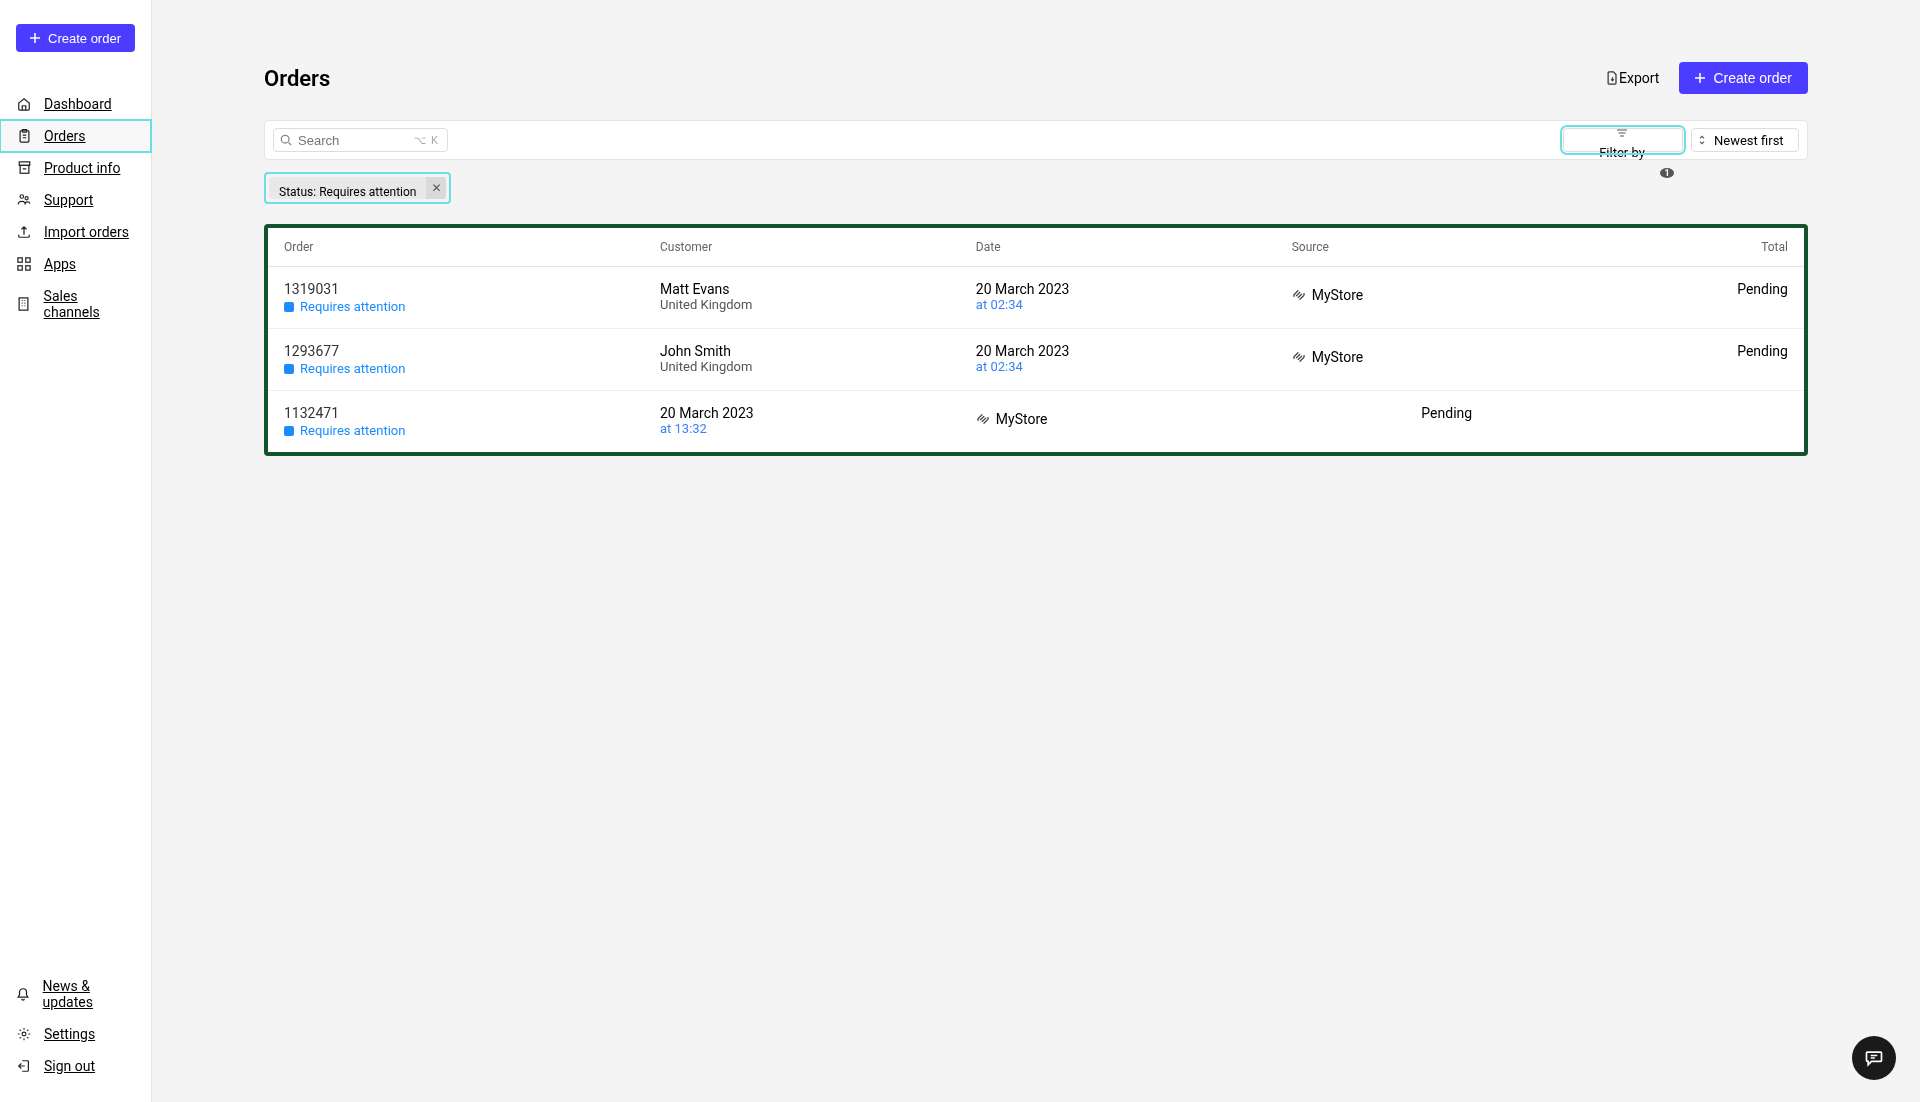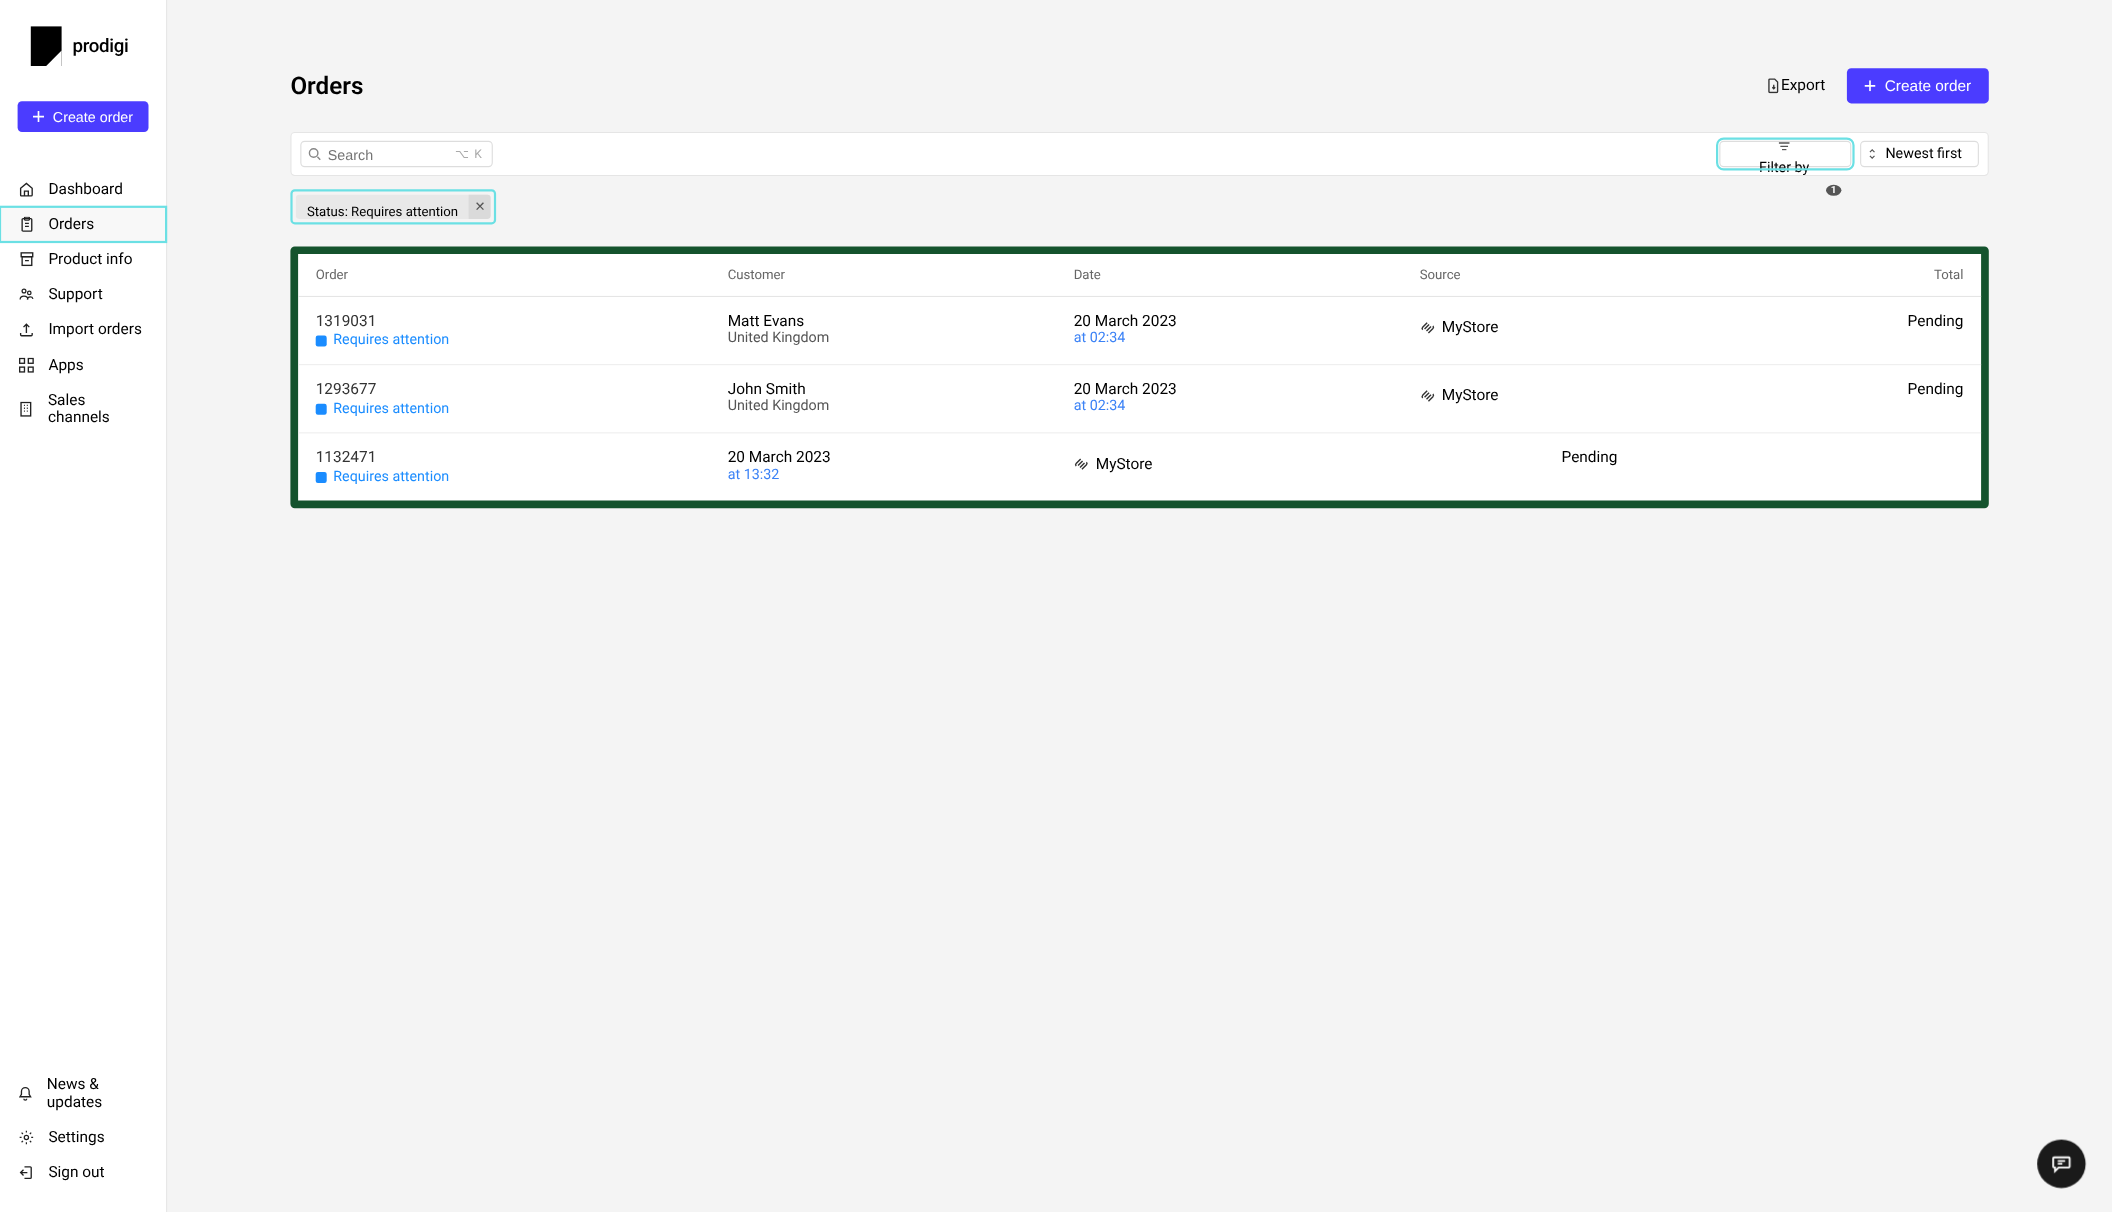--- a/index.html
+++ b/index.html
@@ -74,20 +74,21 @@
     flex: 1;
   }
   .nav-item {
     display: flex;
     align-items: center;
     gap: 12px;
     padding: 8px 16px;
     font-size: 14px;
     cursor: pointer;
     color: #000;
+    text-decoration: underline;
   }
   .nav-item .icon {
     width: 16px;
     display: flex;
     align-items: center;
     justify-content: center;
   }
   .nav-item.active {
     outline: 2px solid #6be0e4;
     outline-offset: -1px;
@@ -238,21 +239,21 @@
     display: flex;
     align-items: center;
     justify-content: center;
     font-size: 12px;
     cursor: pointer;
     border-radius: 0 3px 3px 0;
     color: #555;
   }
   .orders-table {
     background: #fff;
-    border: 7px solid #14532d;
+    border: 4px solid #14532d;
     border-radius: 4px;
   }
   .orders-header {
     display: flex;
     padding: 12px 16px;
     border-bottom: 1px solid #e5e5e5;
     font-size: 12px;
     color: #666;
   }
   .col-order { width: 25%; }
@@ -318,24 +319,20 @@
     cursor: pointer;
     color: #fff;
   }
   svg { display: block; }
 </style>
 </head>
 <body>
 
 <div class="app">
   <aside class="sidebar">
-    <div class="logo-area">
-      <div class="logo-box"></div>
-      <span class="logo-text">prodigi</span>
-    </div>
 
     <button class="create-order-btn">
       <span>
         <svg width="10" height="10" viewBox="0 0 10 10">
             <path d="M5 0v10M0 5h10" stroke="#fff" stroke-width="1.5"></path>
           </svg>
       </span>
       <span>Create order</span>
     </button>
 

